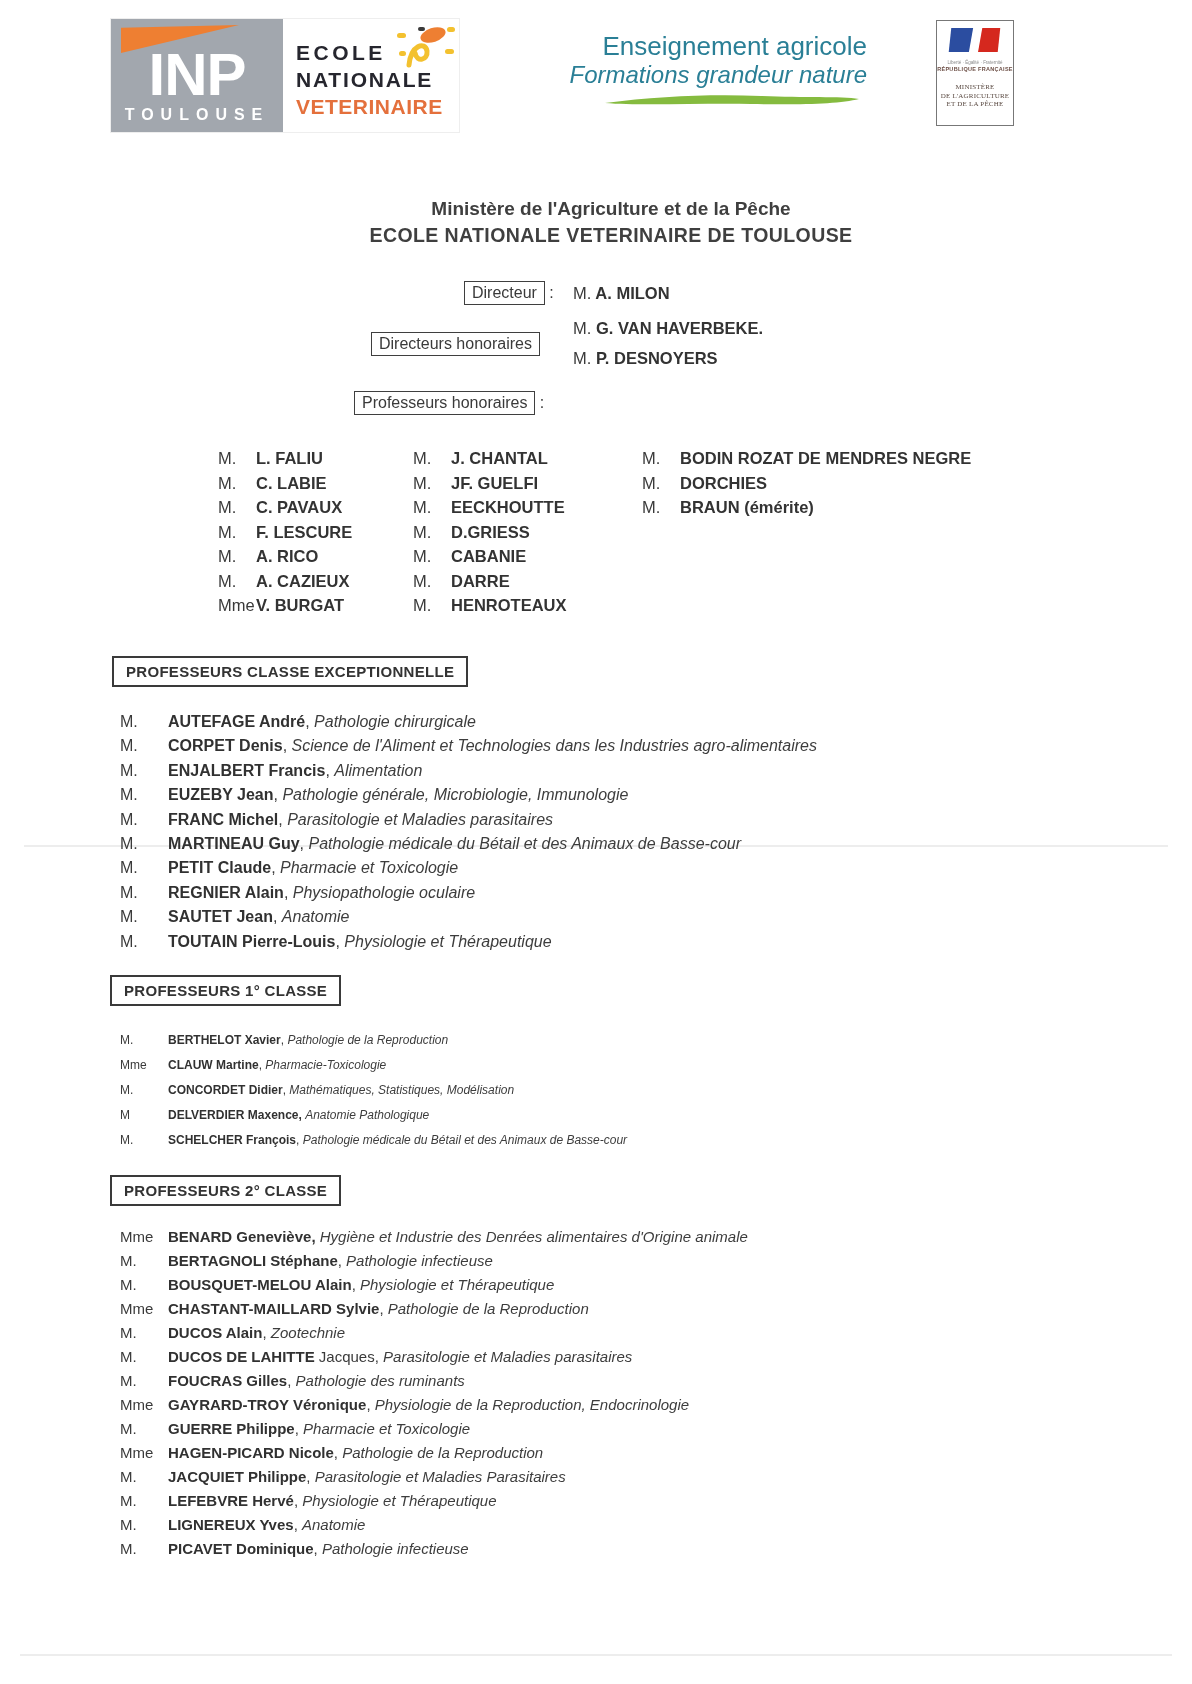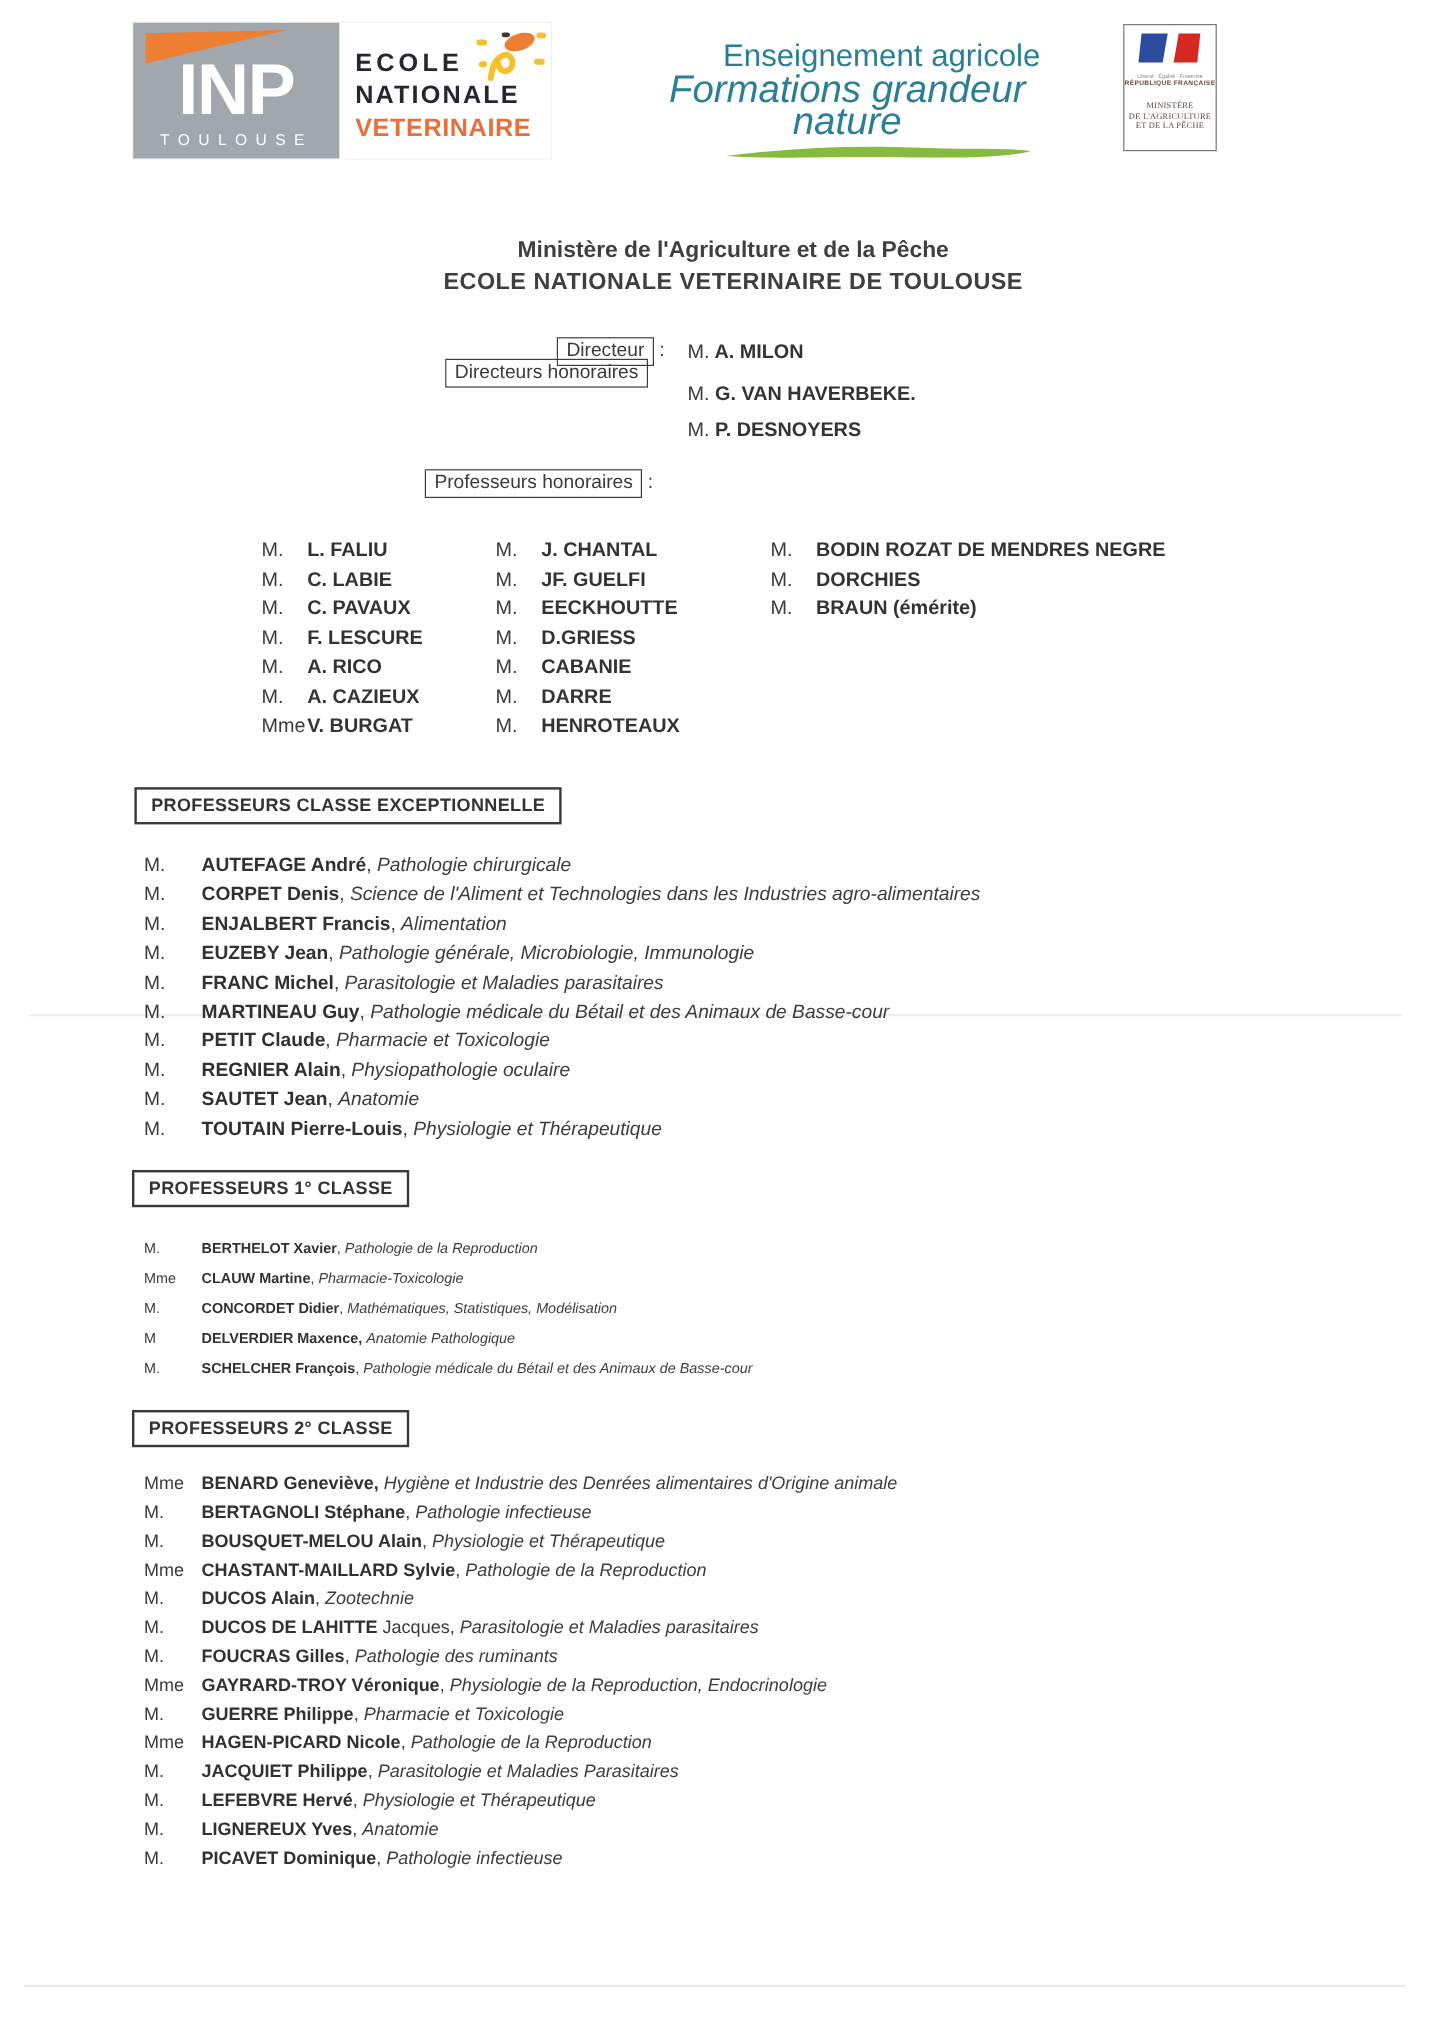--- a/index.html
+++ b/index.html
@@ -8,31 +8,31 @@
 
   
   .env-logo{position:absolute;left:110px;top:18px;width:348px;height:113px;display:flex;
             border:1px solid #eeeeee;background:#fff;}
   .env-left{position:relative;width:172px;background:#a2a7ae;overflow:hidden;}
   .env-tri{position:absolute;left:10px;top:6px;width:118px;height:28px;background:#ee7f32;
            -webkit-clip-path:polygon(0 10%,100% 0,0 100%);clip-path:polygon(0 10%,100% 0,0 100%);}
   .env-inp{position:absolute;left:0;right:0;top:26px;text-align:center;color:#fff;
            font-size:60px;font-weight:bold;letter-spacing:-1px;line-height:60px;}
   .env-toulouse{position:absolute;left:0;right:0;bottom:8px;text-align:center;color:#fff;
-                font-size:13px;font-weight:normal;letter-spacing:7px;}
+                font-size:16px;font-weight:bold;letter-spacing:7px;}
   .env-right{position:relative;flex:1;background:#fff;padding:20px 0 0 13px;}
   .env-l1,.env-l2{font-size:21px;font-weight:bold;color:#26262e;letter-spacing:3.5px;line-height:27px;}
   .env-l2{letter-spacing:1.8px;}
   .env-l3{font-size:21px;font-weight:bold;color:#e4703c;letter-spacing:0.5px;line-height:28px;}
   .env-squiggle{position:absolute;right:2px;top:2px;}
 
   
   .agri{position:absolute;left:545px;top:32px;width:322px;text-align:right;color:#2a7f96;}
   .agri-1{font-size:26px;font-weight:500;line-height:29px;}
-  .agri-2{font-size:32px;font-weight:500;font-style:italic;line-height:27px;text-align:center;}
+  .agri-2{font-size:24px;font-weight:500;font-style:italic;line-height:27px;}
   .agri-brush{display:block;margin:3px 6px 0 auto;}
 
   
   .ministry{position:absolute;left:936px;top:20px;width:78px;height:106px;border:1px solid #777;
             background:#fff;text-align:center;box-sizing:border-box;padding-top:6px;}
   .flag{position:relative;display:inline-block;width:52px;height:28px;}
   .flag-b{position:absolute;left:1px;top:1px;width:23px;height:24px;background:#2b4da0;transform:skewX(-6deg);}
   .flag-r{position:absolute;right:2px;top:1px;width:21px;height:24px;background:#d5281e;transform:skewX(-6deg);}
   .flag-w{position:absolute;left:22px;top:0px;width:9px;height:27px;background:#fff;transform:rotate(10deg);}
   .motto{font-size:4.5px;color:#8a8a8a;line-height:6px;margin-top:1px;}
@@ -125,21 +125,21 @@
     <div class="title-2">ECOLE NATIONALE VETERINAIRE DE TOULOUSE</div>
   </div>
 
   <div class="lbl-row" style="left:464px;top:281px;">
     <span class="boxed">Directeur</span><span> :</span>
   </div>
   <div class="val" style="top:284px;">
     <span>M.</span><b> A. MILON</b>
   </div>
 
-  <div class="lbl-row" style="left:371px;top:299px;">
+  <div class="lbl-row" style="left:371px;top:332px;">
     <span class="boxed">Directeurs honoraires</span>
   </div>
   <div class="val" style="top:319px;">
     <span>M.</span><b> G. VAN HAVERBEKE.</b>
   </div>
   <div class="val" style="top:349px;">
     <span>M.</span><b> P. DESNOYERS</b>
   </div>
 
   <div class="lbl-row" style="left:354px;top:391px;">

